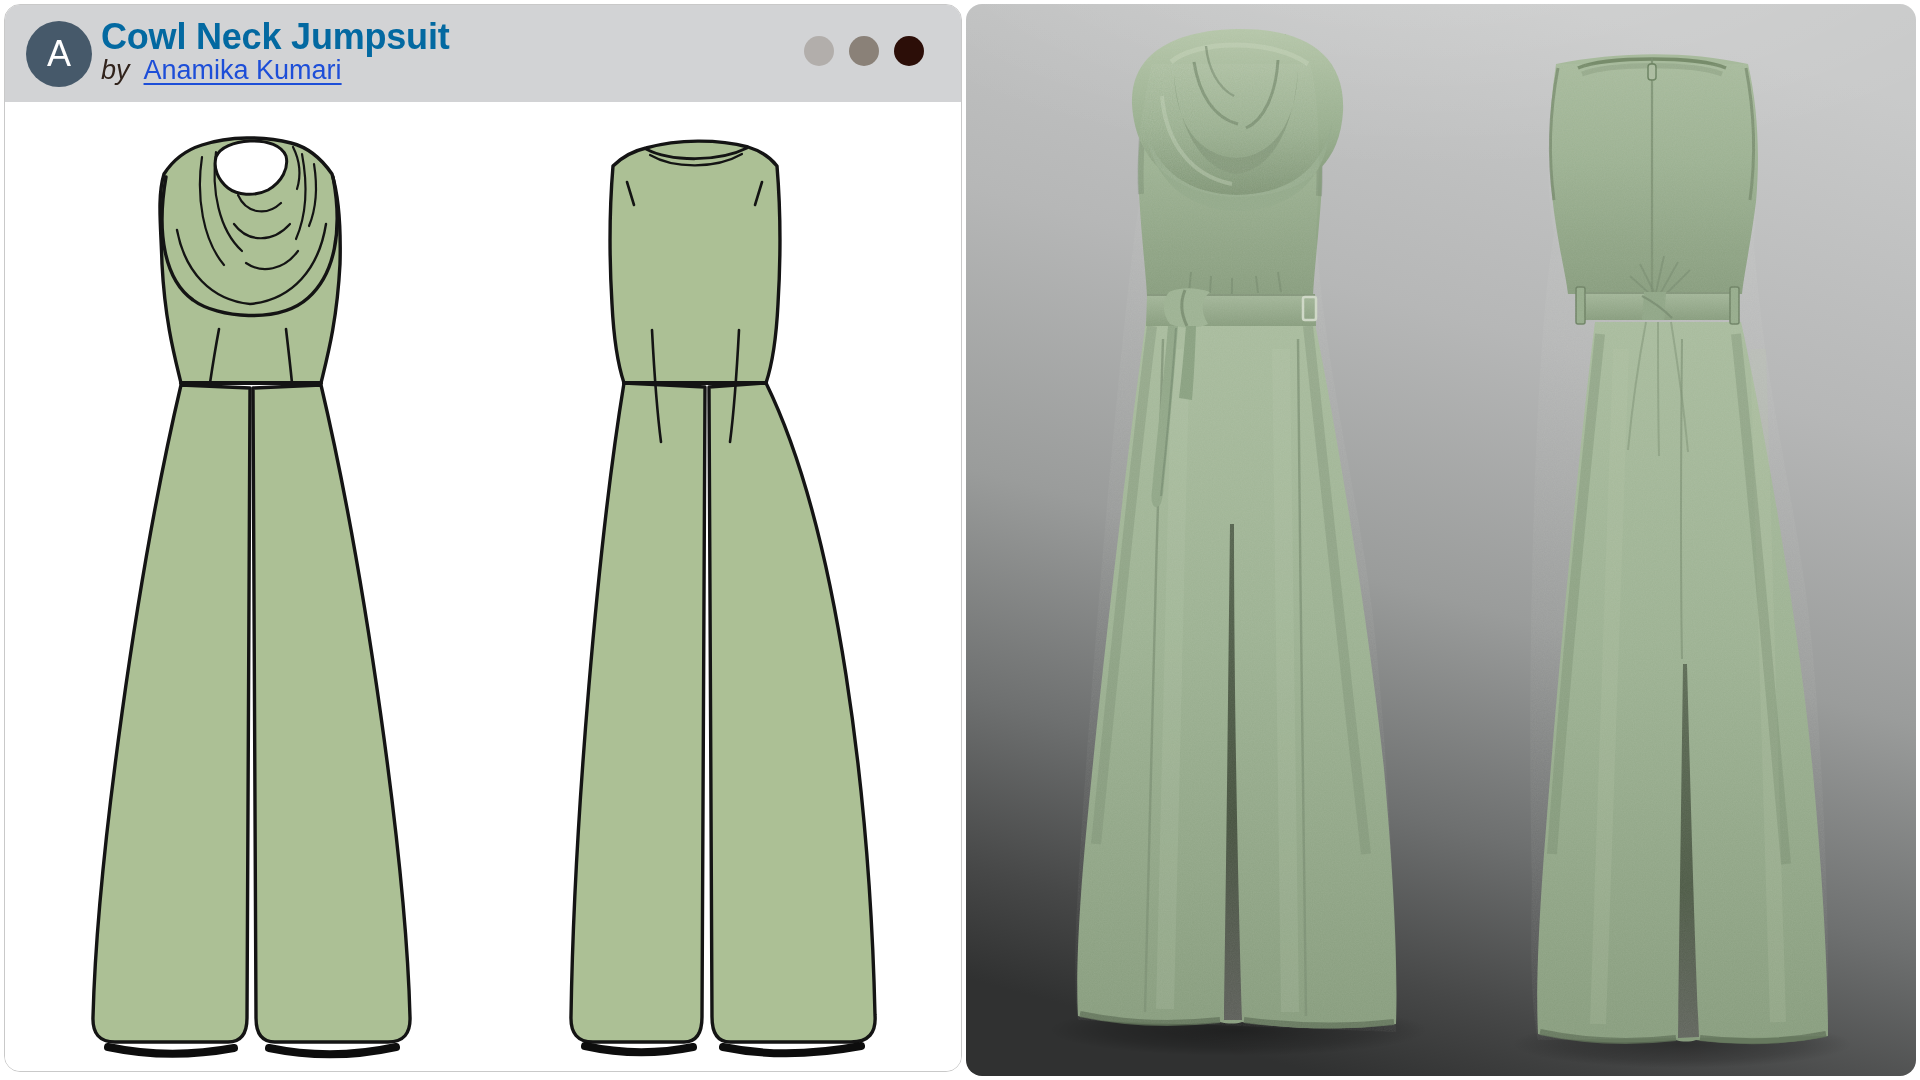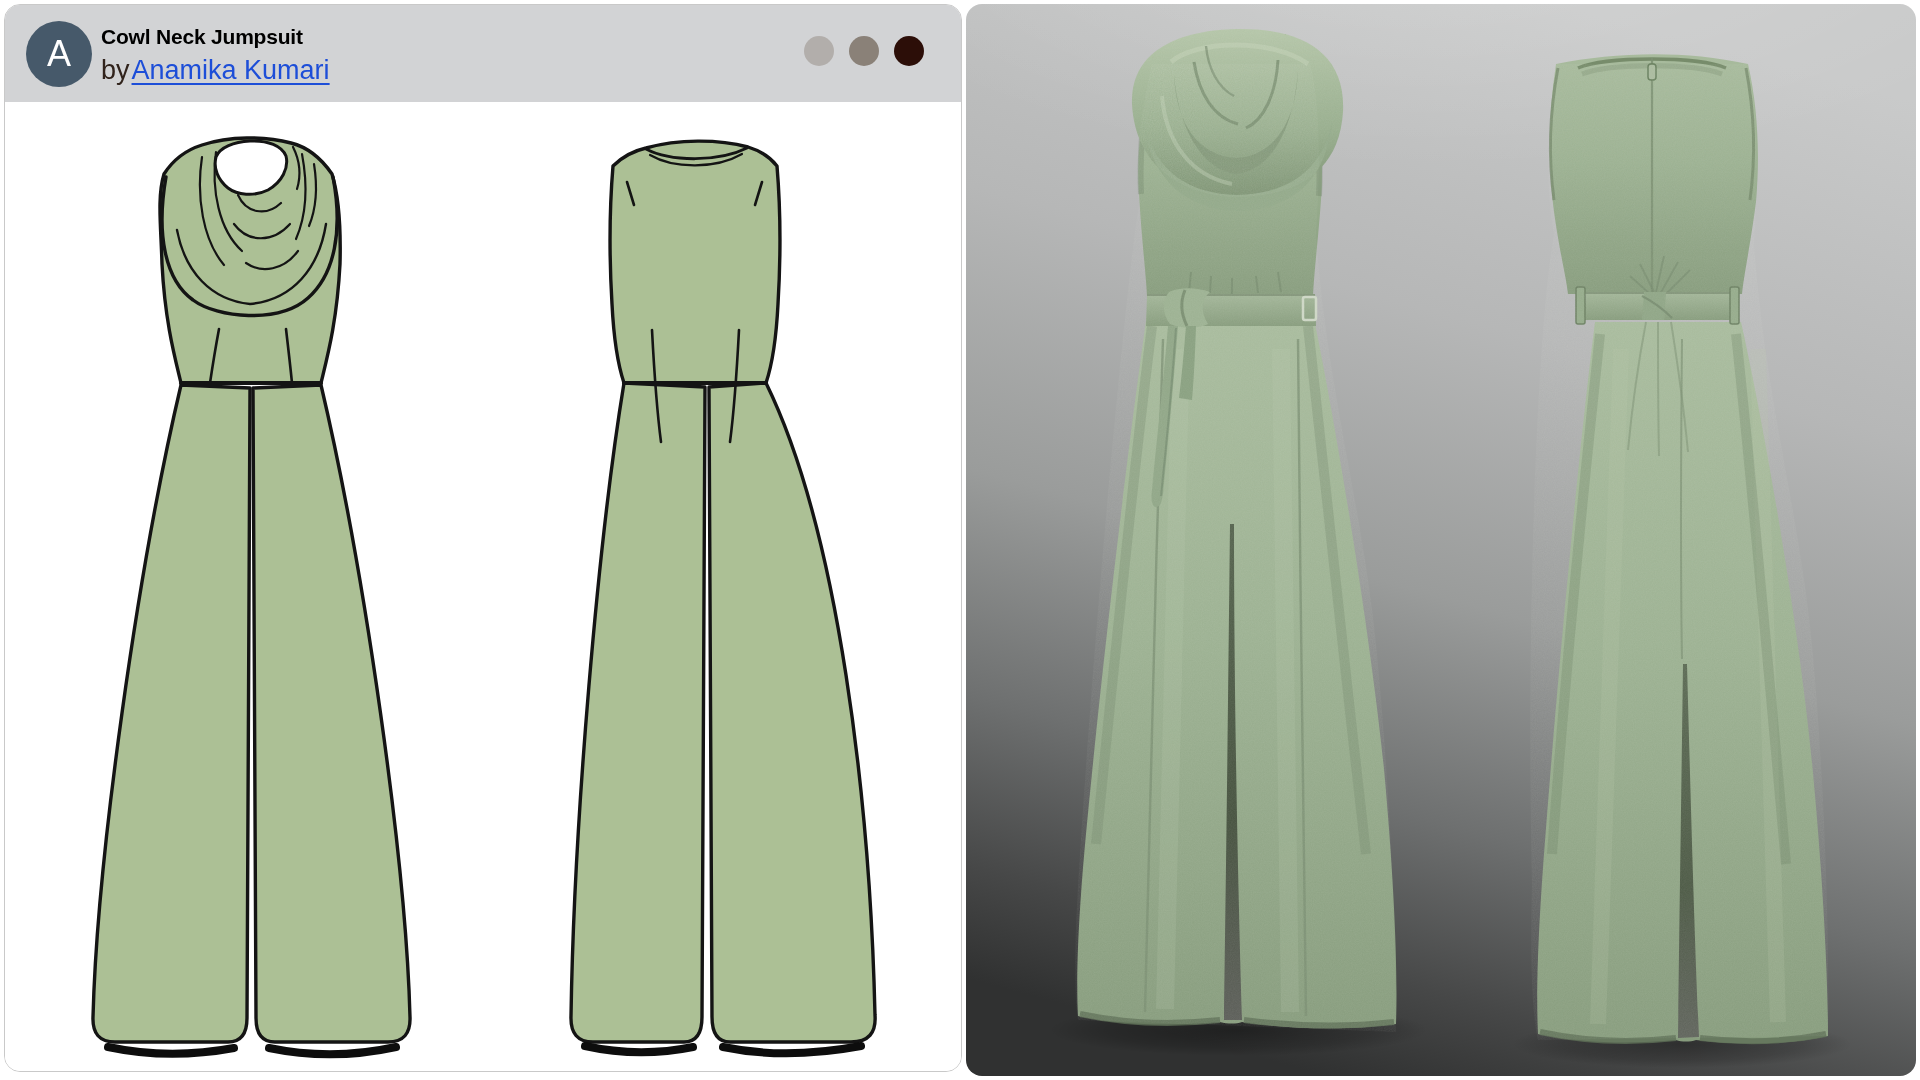--- a/index.html
+++ b/index.html
@@ -14,23 +14,23 @@
   .card-header {
     position:absolute; left:0; top:0; width:100%; height:97px;
     background:#d2d3d5; display:flex; align-items:center;
   }
   .avatar {
     position:absolute; left:21px; top:16px; width:66px; height:66px; border-radius:50%;
     display:flex; align-items:center; justify-content:center;
     color:#ffffff; font-size:36px; font-weight:400; cursor:pointer;
   }
   .titles { position:absolute; left:96px; top:15px; }
-  .title { font-size:21px; font-weight:700; color:#000000; letter-spacing:-0.2px; line-height:34px; }
+  .title { font-size:36px; font-weight:700; color:#0369a1; letter-spacing:-0.2px; line-height:34px; }
   .byline { font-size:27px; color:#31231c; line-height:33px; }
-  .byline .prefix { margin-right:2px; }
+  .byline .prefix { margin-right:14px;font-style:italic; }
   .byline a { color:#1d4ed8; text-decoration:underline; text-underline-offset:4px; cursor:pointer; }
   .swatches { position:absolute; right:37px; top:31px; display:flex; gap:15px; }
   .swatch { width:30px; height:30px; border-radius:50%; cursor:pointer; }
 
   .card-body { position:absolute; left:0; top:97px; width:958px; height:971px; background:#ffffff; }
 
   
   .photo-panel {
     position:absolute; left:966px; top:4px; width:950px; height:1072px;
     border-radius:16px; overflow:hidden;

